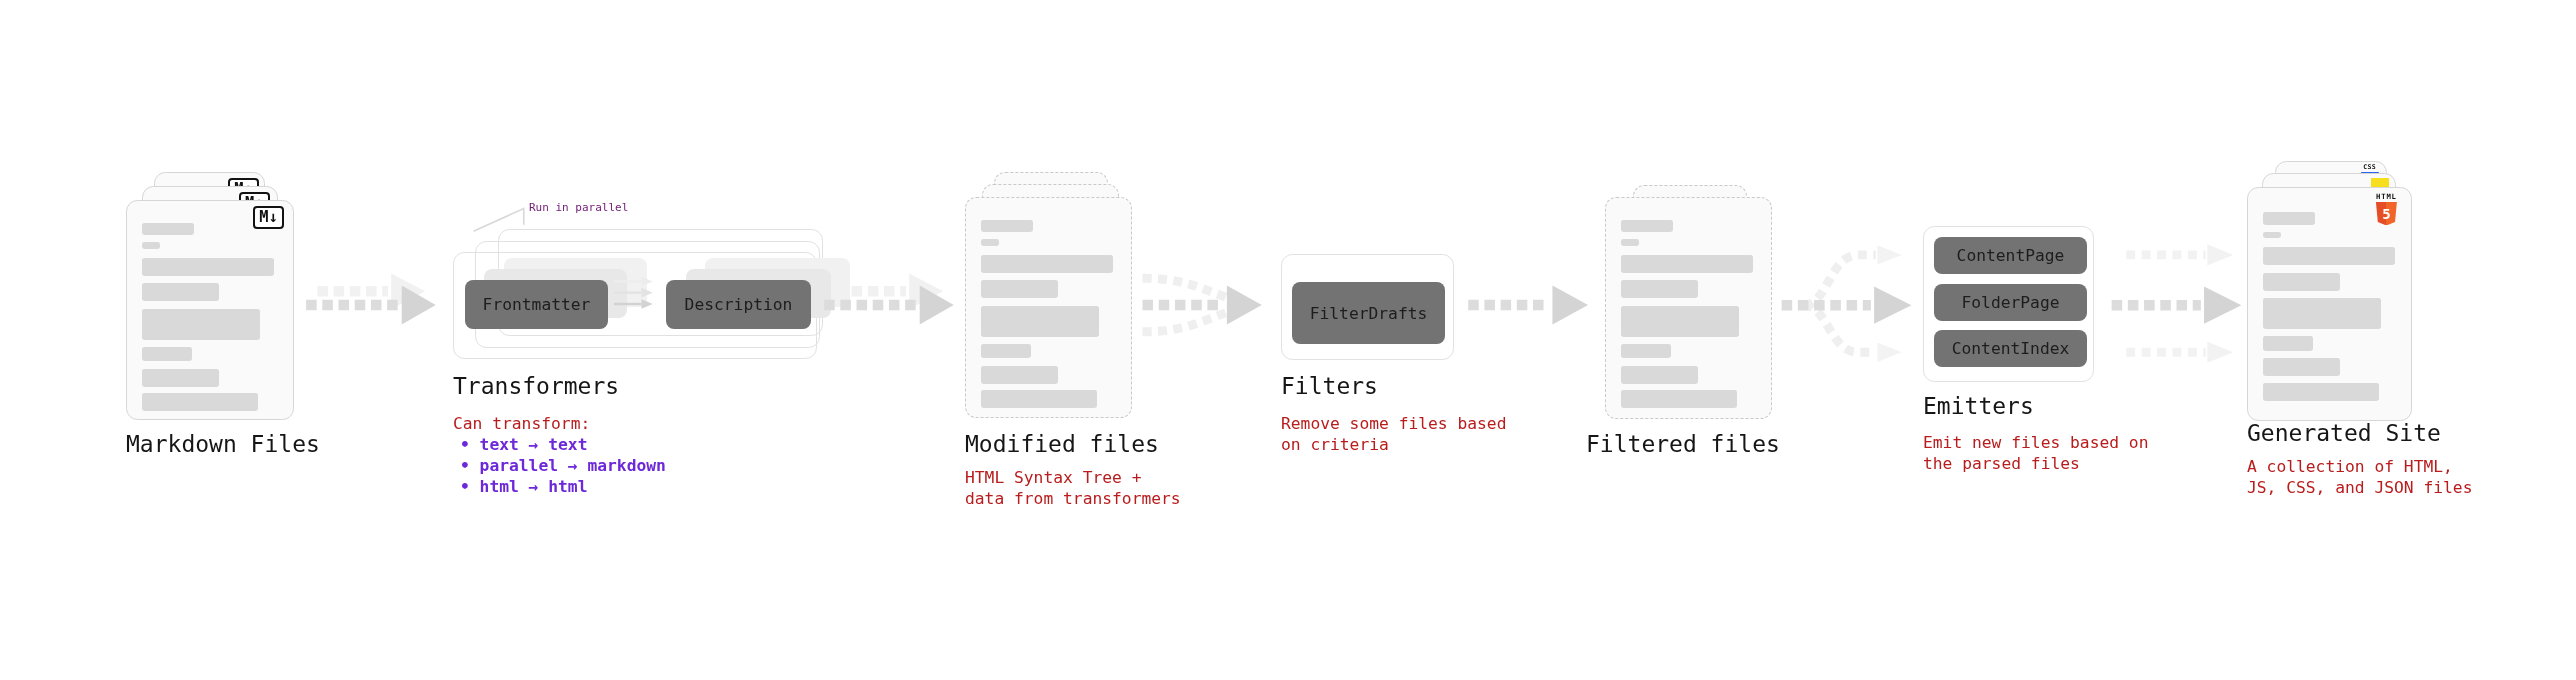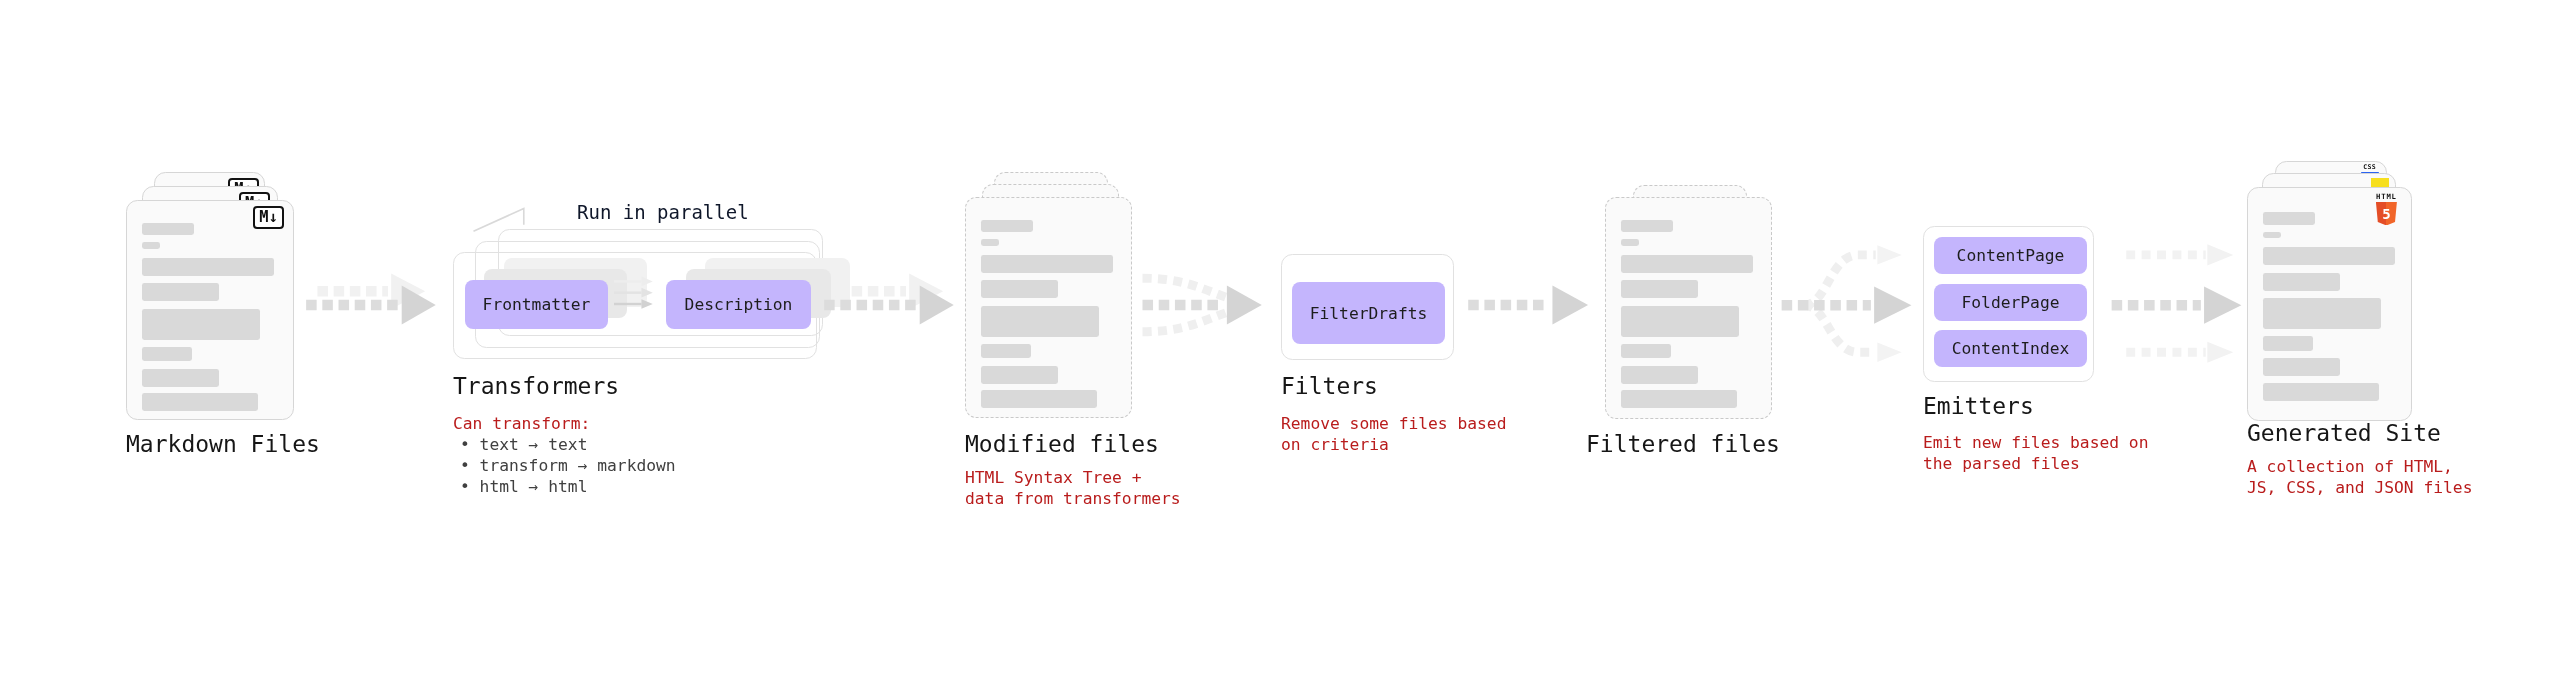--- a/index.html
+++ b/index.html
@@ -22,30 +22,30 @@
   .js-badge{position:absolute;top:4.1px;right:6.5px;width:18px;height:9.8px;background:#f7df1e;}
   .html5-badge{position:absolute;top:4.9px;right:10.6px;width:28px;text-align:center;}
   .html5-word{font-size:7.3px;font-weight:700;color:#111;letter-spacing:0.8px;line-height:8.1px;}
   .html5-shield{width:21px;height:23.6px;margin:0.8px auto 0;
                 background:linear-gradient(90deg,#e44d26 50%,#f16529 50%);
                 clip-path:polygon(0 0,100% 0,91% 86%,50% 100%,9% 86%);
                 display:flex;align-items:center;justify-content:center;
                 color:#fff;font-size:14px;font-weight:700;}
   
   .obox{position:absolute;border:1.6px solid #e1e1e1;border-radius:11.4px;background:transparent;box-sizing:border-box;}
-  .pill{position:absolute;background:#c4b5fd;border-radius:8.1px;color:#1d1d1d;font-size:16.3px;
+  .pill{position:absolute;background:#737373;border-radius:8.1px;color:#1d1d1d;font-size:16.3px;
         display:flex;align-items:center;justify-content:center;box-sizing:border-box;}
   .pill.ghost1{background:#e8e8e8;}
   .pill.ghost2{background:#f1f1f1;}
   
   .h1{position:absolute;font-size:23px;font-weight:500;color:#161616;white-space:nowrap;}
   .desc{position:absolute;font-size:16.3px;line-height:21px;color:#b91c1c;white-space:pre-line;}
-  .bullets{position:absolute;font-size:16.3px;line-height:21px;color:#404040;}
+  .bullets{position:absolute;font-size:16.3px;line-height:21px;color:#6d28d9;font-weight:bold;}
   .bullets div{white-space:nowrap;}
-  .note{position:absolute;font-size:19px;color:#0f172a;white-space:nowrap;margin-left:48px;}
+  .note{position:absolute;font-size:11px;color:#701a75;white-space:nowrap;}
   svg{position:absolute;overflow:visible;}
 </style>
 </head>
 <body>
 
 <div id="stage">
 
   <div>
     <div class="card" style="left:154px;top:172px;width:111px;height:220px">
       <div class="md-badge small-offset">M↓</div>
@@ -100,21 +100,21 @@
         <path d="M34 32 L48 38 L34 44 Z" fill="#d2d2d2"></path>
     </svg>
 
     <div class="pill" style="left:465px;top:280px;width:143px;height:49px">Frontmatter</div>
     <div class="pill" style="left:666px;top:280px;width:145px;height:49px">Description</div>
   </div>
   <div class="h1" style="left:453px;top:373px">Transformers</div>
   <div class="desc" style="left:453px;top:413px">Can transform:</div>
   <div class="bullets" style="left:460px;top:434px">
     <div>• text → text</div>
-    <div>• transform → markdown</div>
+    <div>• parallel → markdown</div>
     <div>• html → html</div>
   </div>
 
   <svg style="left:824px;top:254px" width="142" height="81" viewBox="0 0 175 100">
     <line x1="14" y1="46" x2="101" y2="46" stroke="#f1f1f1" stroke-width="13" stroke-dasharray="13 7"></line>
     <path d="M105 24 L147 46 L105 68 Z" fill="#f1f1f1"></path>
     <line x1="0" y1="63" x2="114" y2="63" stroke="#dcdcdc" stroke-width="13" stroke-dasharray="13 7"></line>
     <path d="M118 39 L160 63 L118 87 Z" fill="#d4d4d4"></path>
   </svg>
 

